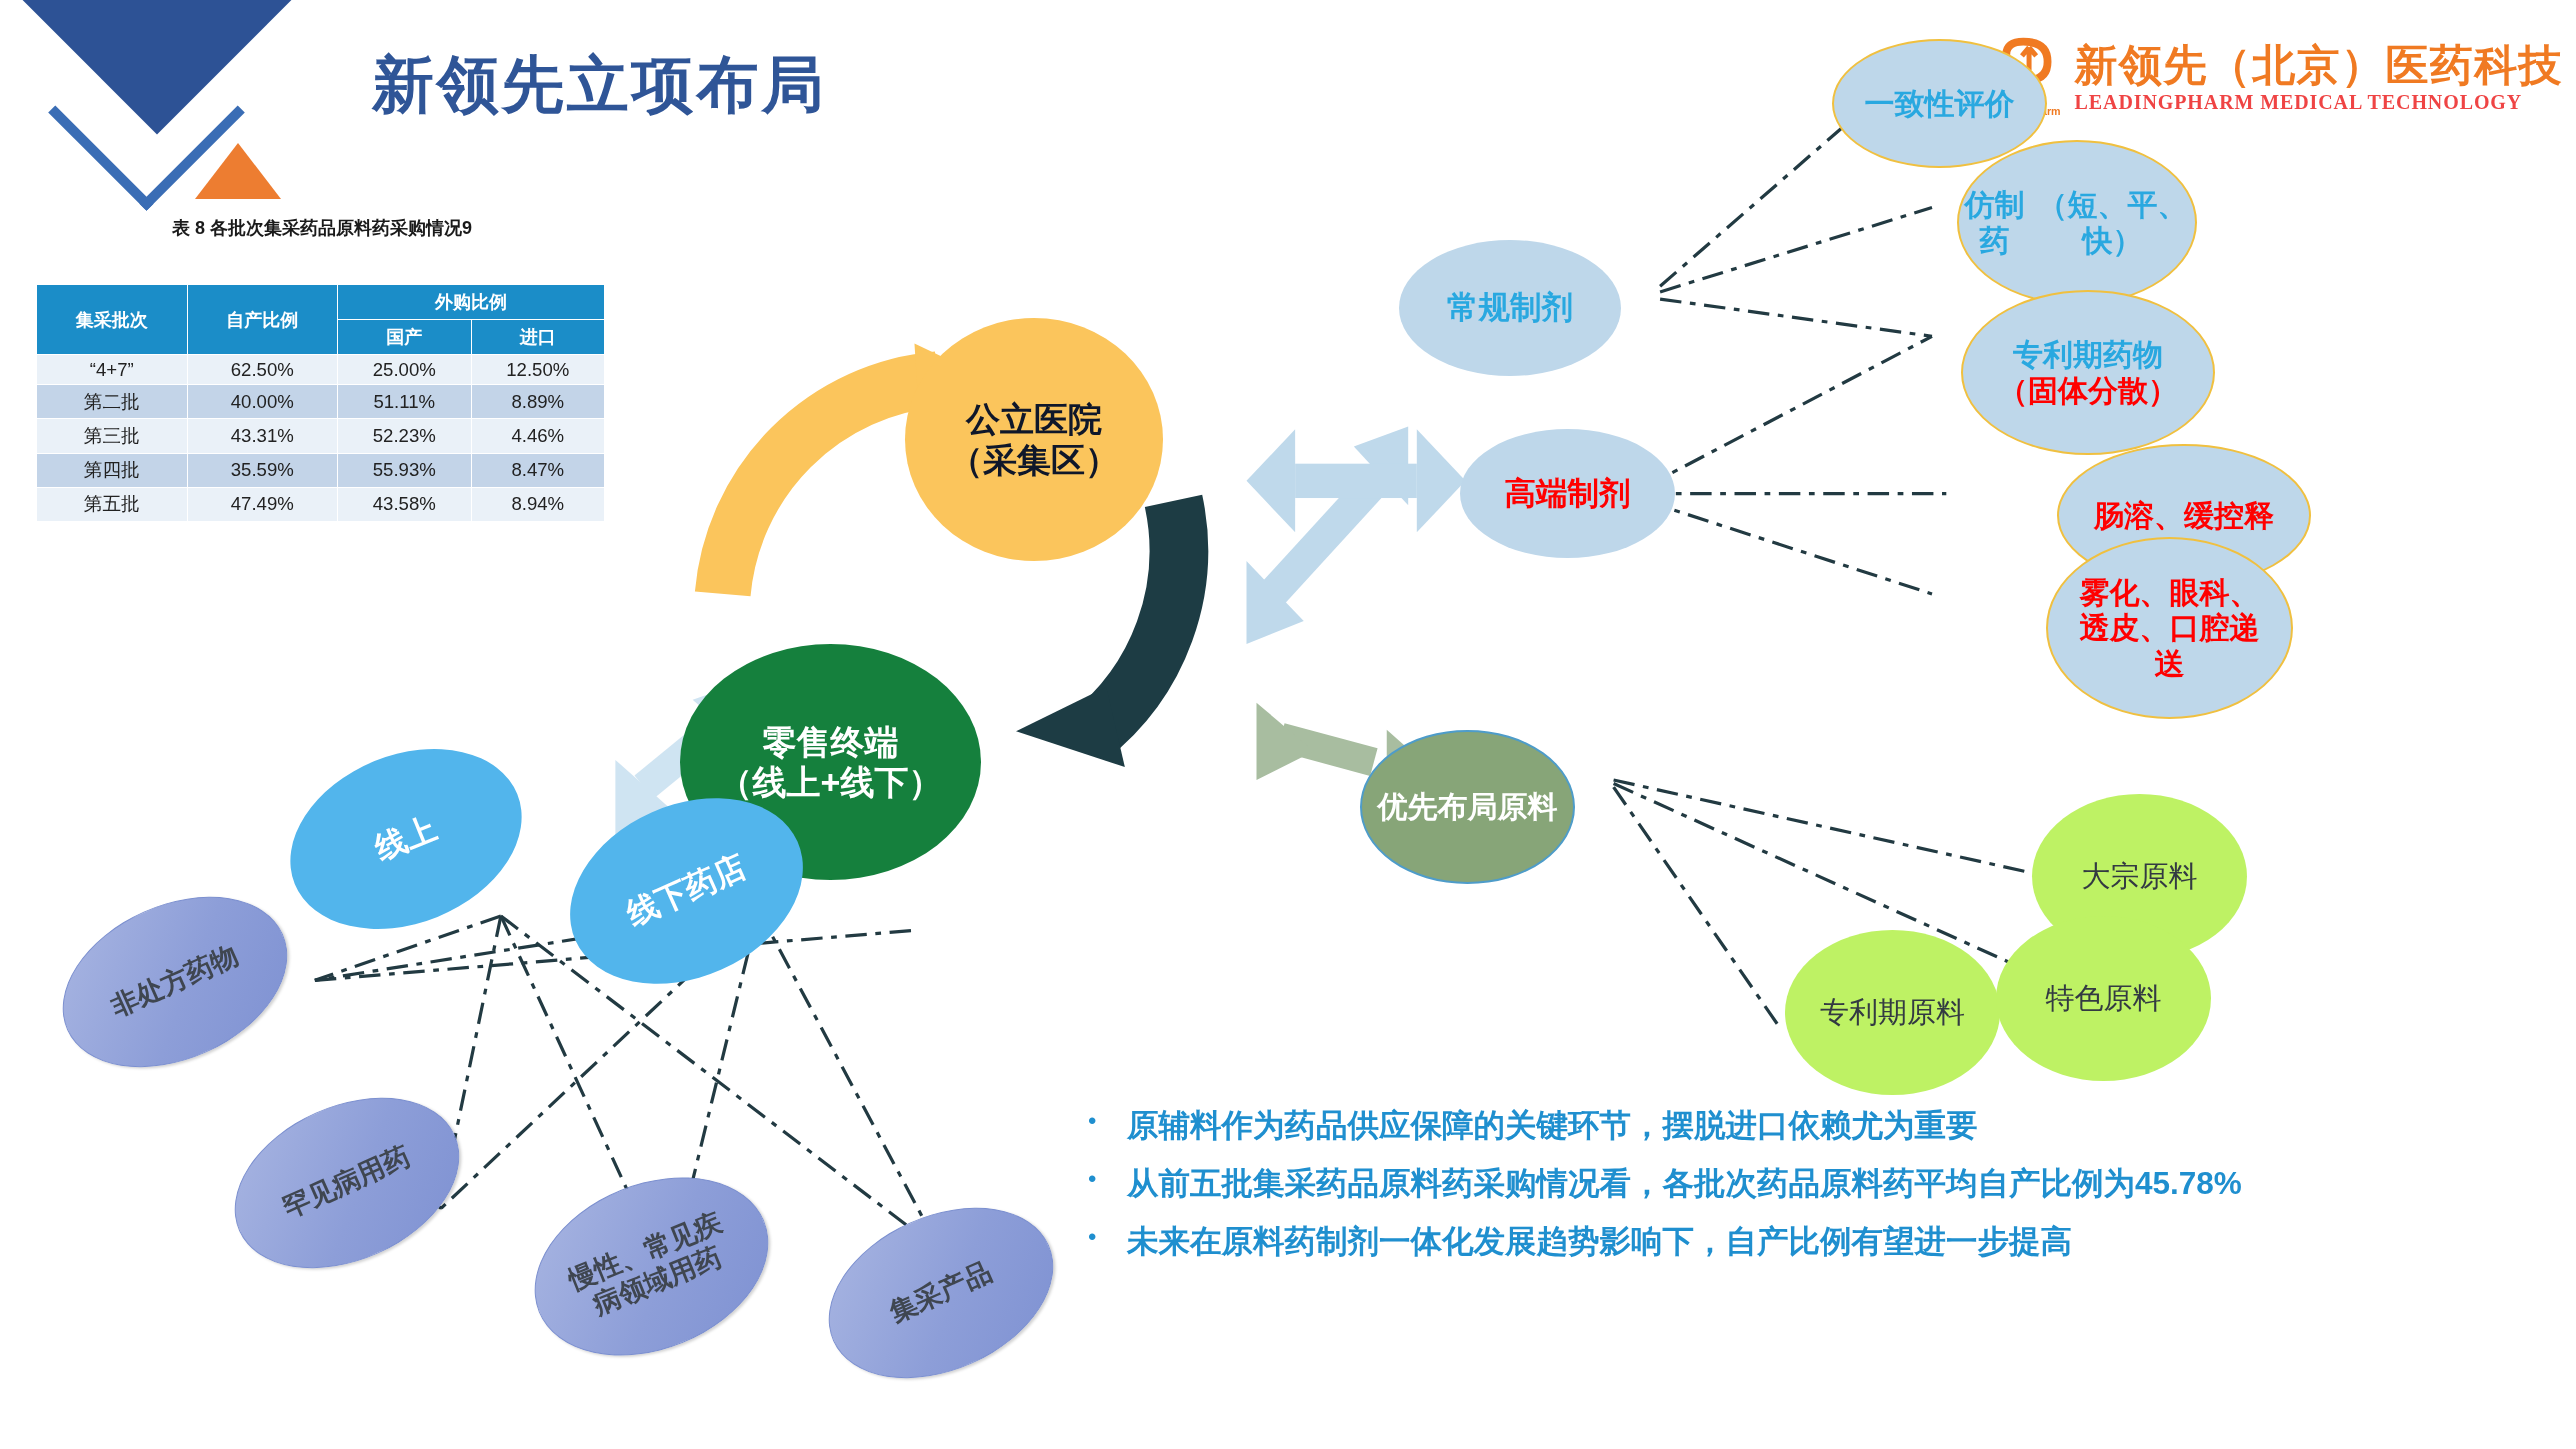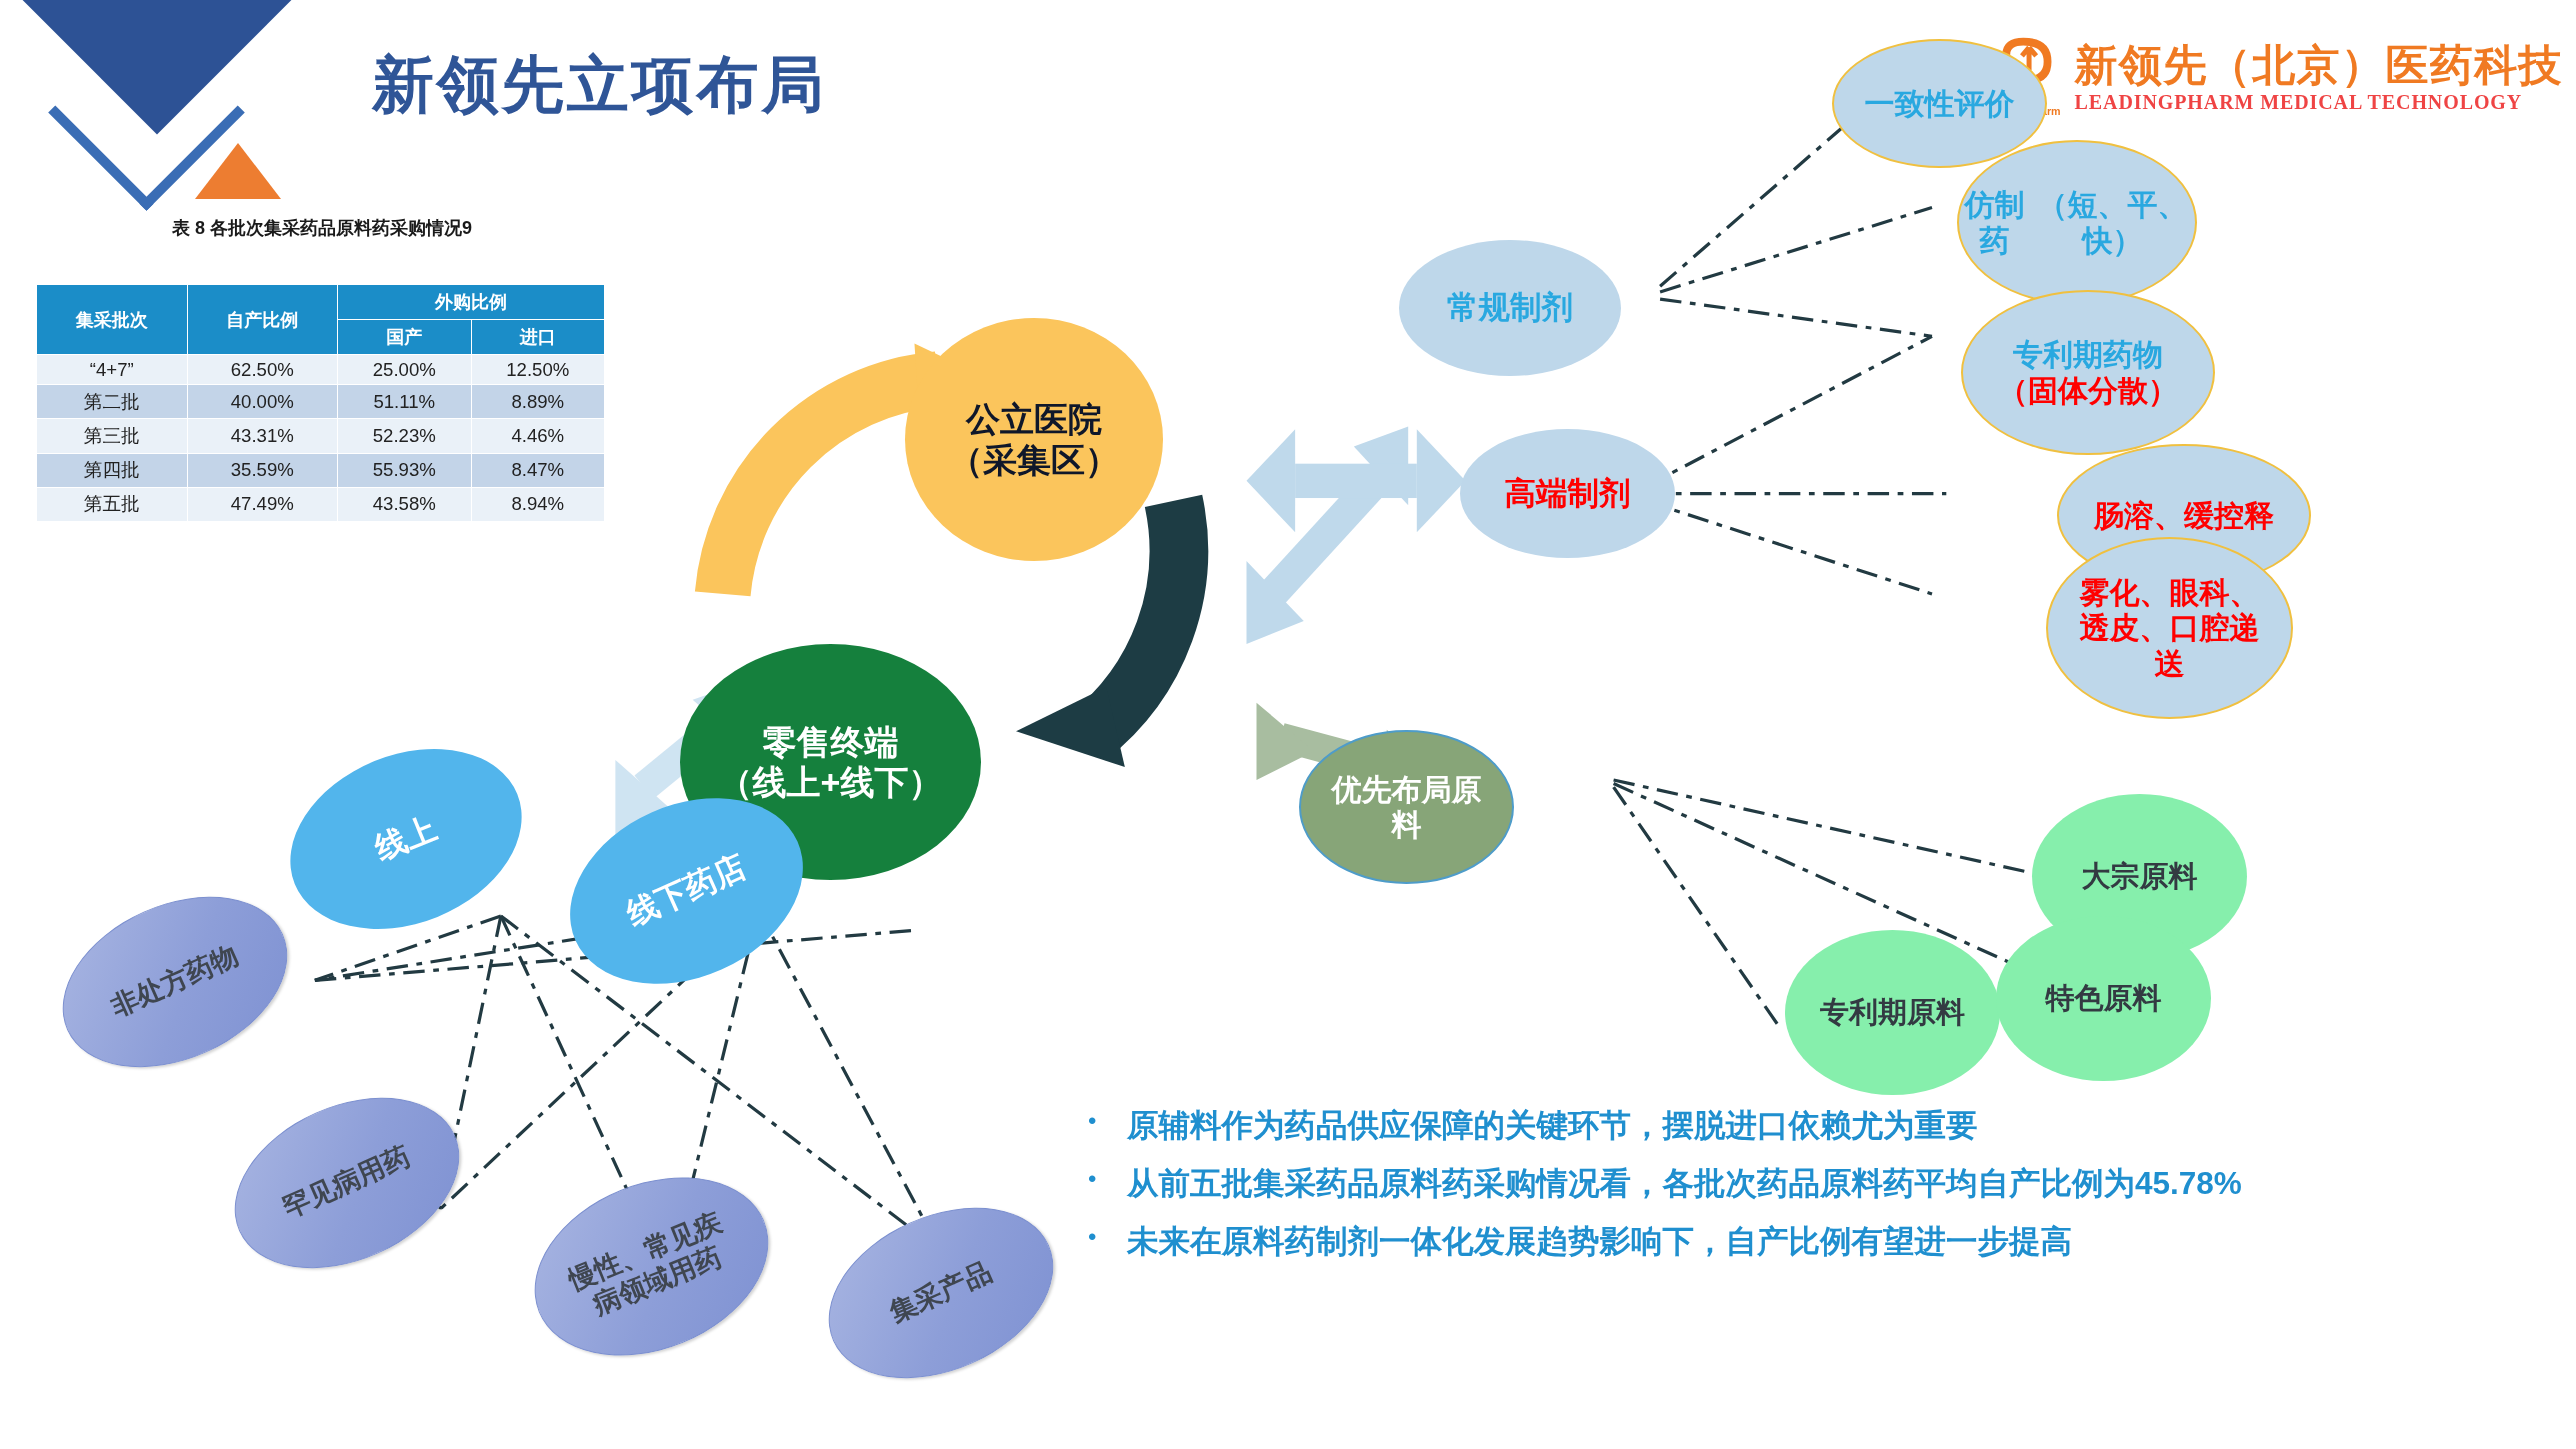--- a/index.html
+++ b/index.html
@@ -51,21 +51,21 @@
   .n-hospital{background:#fbc55c;color:#0f172a;font-size:34px;font-weight:700;}
   .n-retail{background:#15803d;color:#fff;font-size:34px;font-weight:700;}
   .n-lightblue{background:#bed7ea;border:2.1px solid #f0c040;font-size:30px;font-weight:700;}
   .n-blue-circ{background:#bed7ea;color:#29a8e0;font-size:31.5px;font-weight:700;}
   .n-online{background:#52b5ec;color:#fff;font-size:31.5px;font-weight:700;}
   .n-purple{background:linear-gradient(135deg,#a9b6e2 0%,#8d9ed8 55%,#7e91d2 100%);
       border:1.4px solid #7b8fcf;color:#3f4650;font-size:27px;font-weight:700;
       box-shadow:1.4px 2.1px 2.9px rgba(0,0,0,.18);}
   .n-green-dark{background:#87a578;border:2.1px solid #4e9cc9;color:#fff;
       font-size:30px;font-weight:700;}
-  .n-green-light{background:#86efac;color:#333a42;font-size:29px;font-weight:700;}
+  .n-green-light{background:#bef264;color:#333a42;font-size:29px;font-weight:400;}
 
   .cyan{color:#29a8e0;}
   .red{color:#ff0000;}
 
   
   .bullets{position:absolute;left:1088px;top:1106px;width:1460px;}
   .bl{display:flex;align-items:flex-start;margin-bottom:18.6px;}
   .bl-dot{color:#1f8fcf;font-size:24px;width:39px;flex:0 0 39px;line-height:1.25;}
   .bl-tx{color:#1f8fcf;font-size:31.5px;font-weight:700;line-height:1.25;white-space:nowrap;}
 
@@ -274,21 +274,21 @@
 
   <div class="node ell n-purple" style="left:530px;top:1184px;width:243px;height:165px;transform:rotate(-22deg);flex-direction:column;">
     <span>慢性、常见疾</span>
     <span>病领域用药</span>
   </div>
 
   <div class="node ell n-purple" style="left:823px;top:1216px;width:236px;height:154px;transform:rotate(-24deg);">
     <span>集采产品</span>
   </div>
 
-  <div class="node ell n-green-dark" style="left:1299px;top:730px;width:215px;height:154px;flex-direction:column;text-align:right;">
+  <div class="node ell n-green-dark" style="left:1360px;top:730px;width:215px;height:154px;flex-direction:row;text-align:right;">
     <span>优先布局原</span>
     <span>料</span>
   </div>
 
   <div class="node ell n-green-light" style="left:2032px;top:794px;width:215px;height:165px;">
     <span>大宗原料</span>
   </div>
 
   <div class="node ell n-green-light" style="left:1785px;top:930px;width:215px;height:165px;">
     <span>专利期原料</span>

